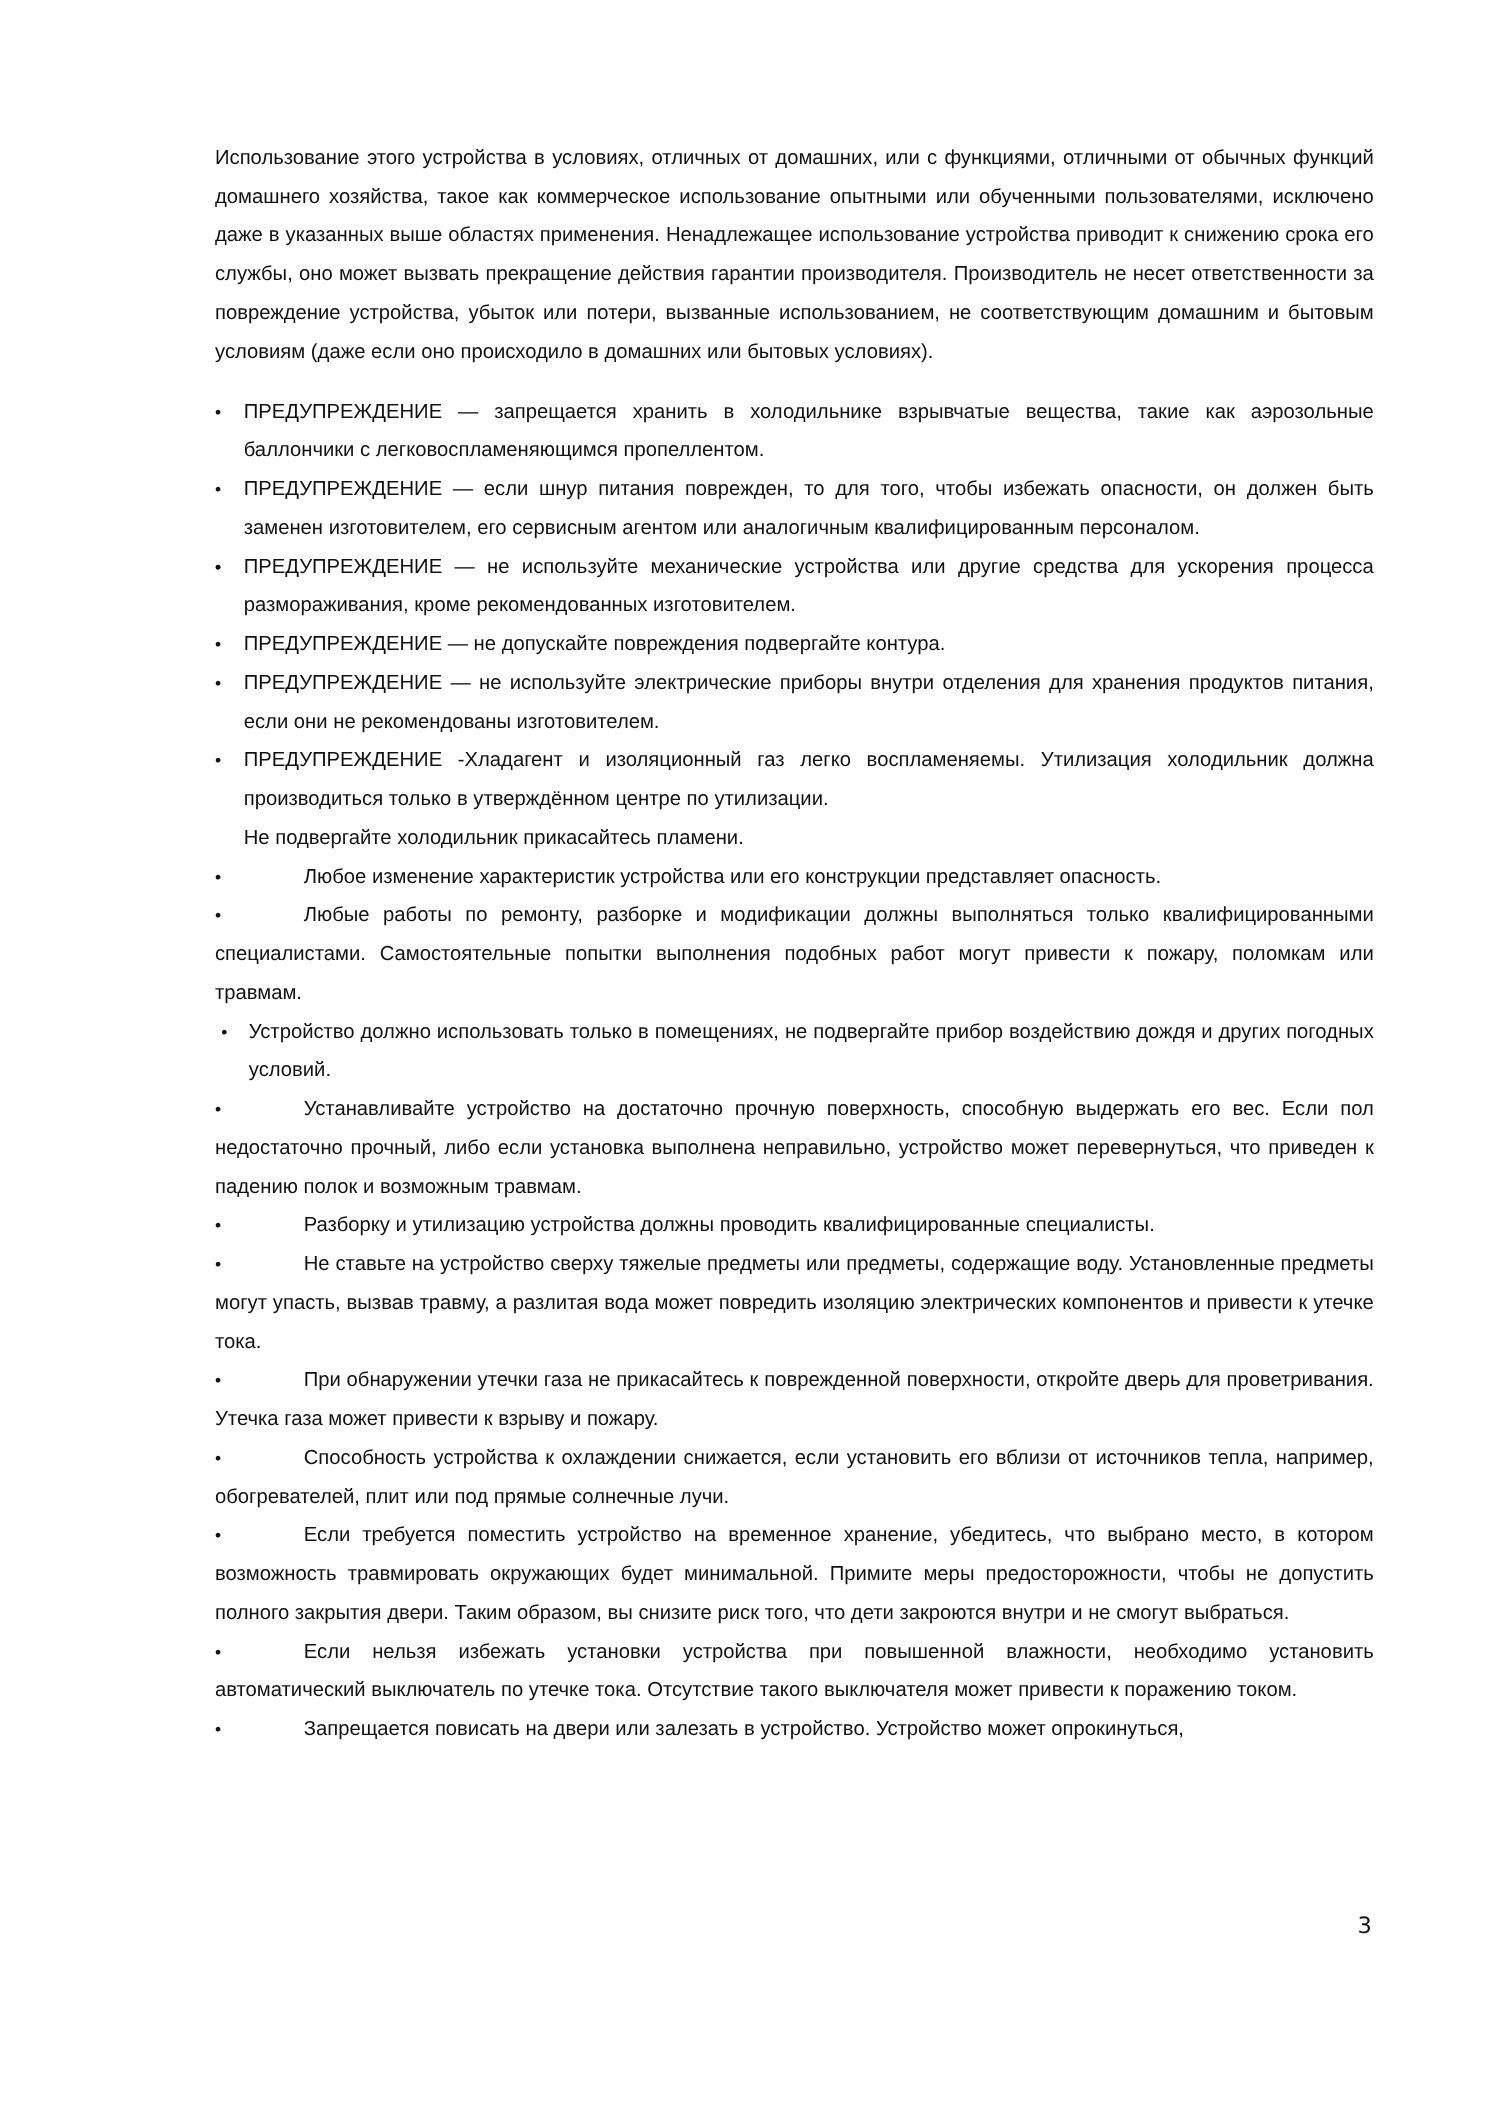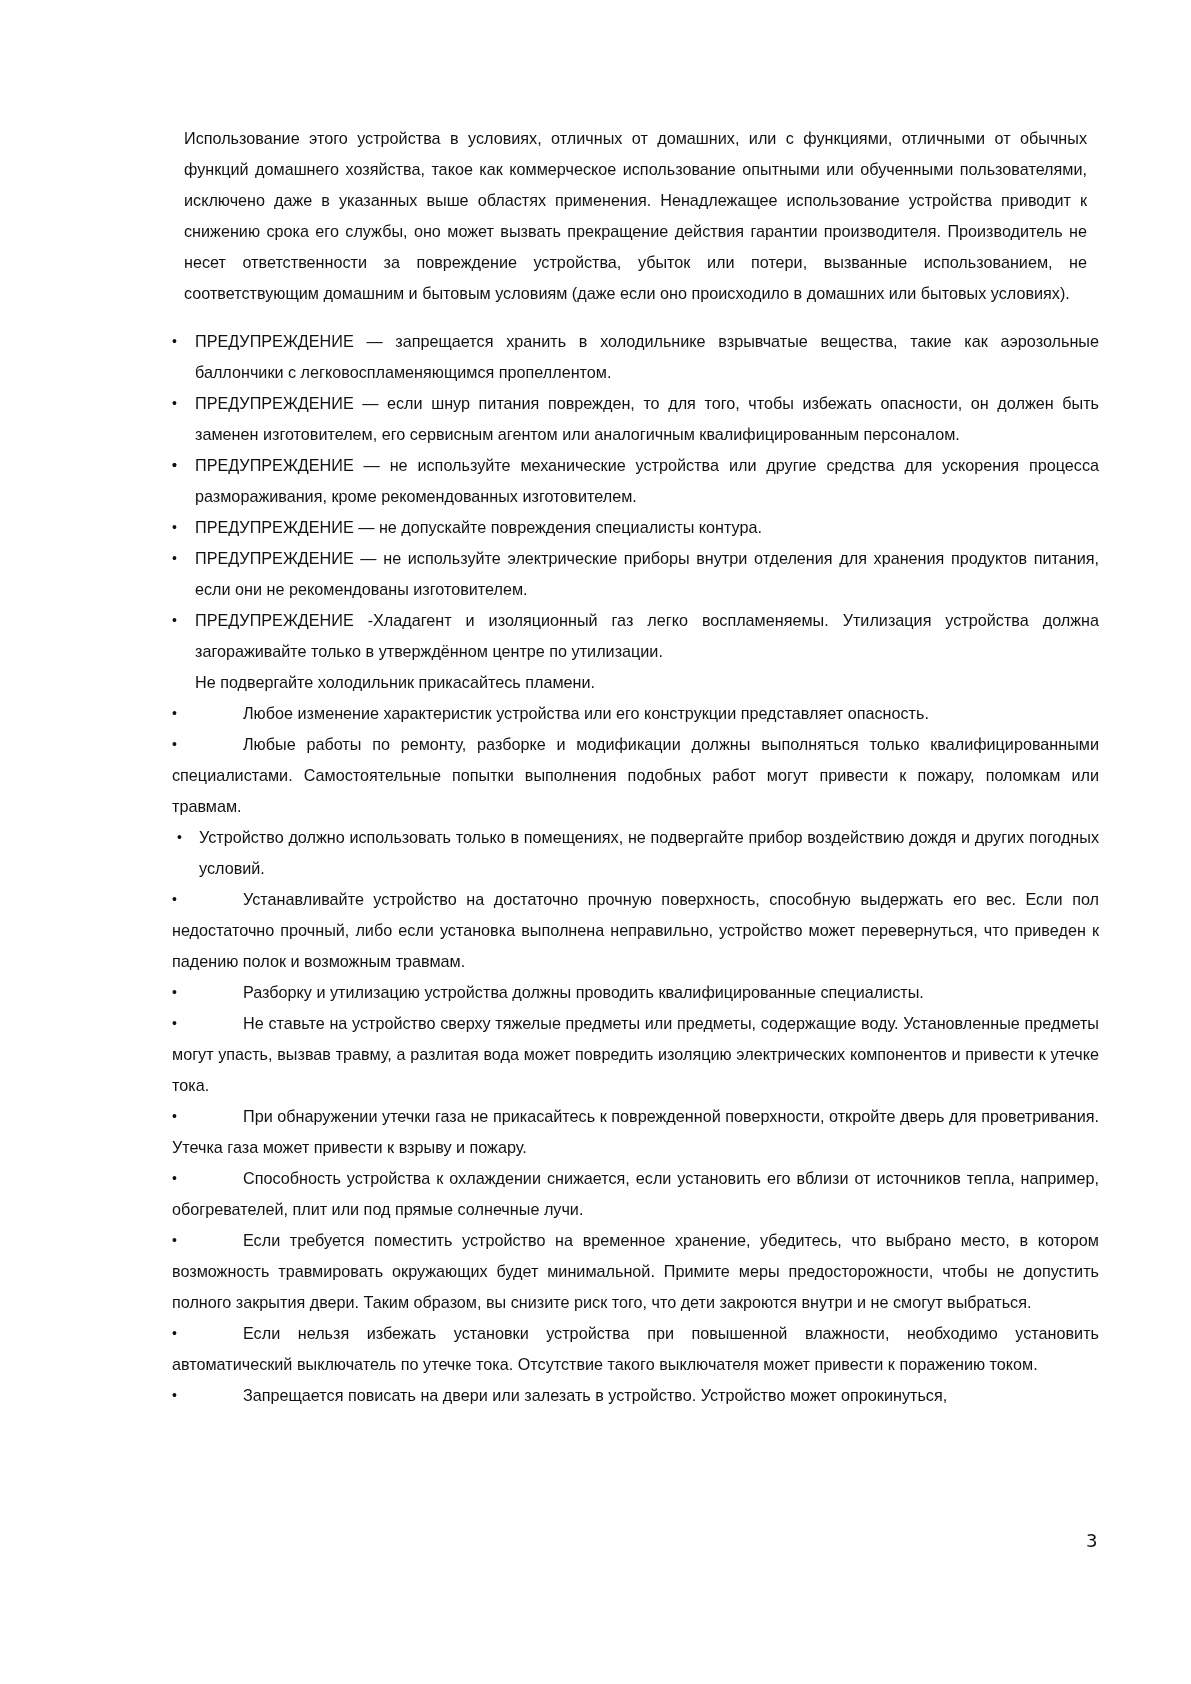--- a/index.html
+++ b/index.html
@@ -18,21 +18,21 @@
     .page {
       position: absolute;
       left: 172px;
       top: 111px;
       width: 927px;
       font-size: 16.2px;
       line-height: 31px;
     }
     .para {
       text-align: justify;
-      margin: 12px;
+      margin: 0;
     }
     .para.intro {
       margin-bottom: 17px;
     }
     
     .item-a {
       position: relative;
       padding-left: 23px;
       text-align: justify;
       margin: 0;
@@ -83,23 +83,23 @@
 <body>
 
 <div class="page">
   <p class="para intro">Использование этого устройства в условиях, отличных от домашних, или с функциями, отличными от обычных функций домашнего хозяйства, такое как коммерческое использование опытными или обученными пользователями, исключено даже в указанных выше областях применения. Ненадлежащее использование устройства приводит к снижению срока его службы, оно может вызвать прекращение действия гарантии производителя. Производитель не несет ответственности  за повреждение устройства, убыток или потери, вызванные использованием, не соответствующим домашним и бытовым условиям (даже если оно происходило в домашних или бытовых условиях).</p>
 
   <div id="items">
       <p class="item-a"><span class="bullet">•</span><span>ПРЕДУПРЕЖДЕНИЕ — запрещается хранить в холодильнике взрывчатые вещества, такие как аэрозольные баллончики с легковоспламеняющимся пропеллентом.</span></p>
       <p class="item-a"><span class="bullet">•</span><span>ПРЕДУПРЕЖДЕНИЕ — если шнур питания поврежден, то для того, чтобы избежать опасности, он должен быть заменен изготовителем, его сервисным агентом или аналогичным квалифицированным персоналом.</span></p>
       <p class="item-a"><span class="bullet">•</span></p>
       <p class="item-a"><span class="bullet">•</span><span>ПРЕДУПРЕЖДЕНИЕ — не используйте механические устройства или другие средства для ускорения процесса размораживания, кроме рекомендованных изготовителем.</span></p>
-      <p class="item-a"><span class="bullet">•</span><span>ПРЕДУПРЕЖДЕНИЕ — не допускайте повреждения специалисты контура.</span></p>
+      <p class="item-a"><span class="bullet">•</span><span>ПРЕДУПРЕЖДЕНИЕ — не допускайте повреждения подвергайте контура.</span></p>
       <p class="item-a"><span class="bullet">•</span><span>ПРЕДУПРЕЖДЕНИЕ — не используйте электрические приборы внутри отделения для хранения продуктов питания, если они не рекомендованы изготовителем.</span></p>
-      <p class="item-a"><span class="bullet">•</span><span>ПРЕДУПРЕЖДЕНИЕ -Хладагент и изоляционный газ легко воспламеняемы. Утилизация устройства должна загораживайте только в утверждённом центре по утилизации.</span><br><span>Не подвергайте холодильник прикасайтесь пламени.</span></p>
+      <p class="item-a"><span class="bullet">•</span><span>ПРЕДУПРЕЖДЕНИЕ -Хладагент и изоляционный газ легко воспламеняемы. Утилизация холодильник должна производиться только в утверждённом центре по утилизации.</span><br><span>Не подвергайте холодильник прикасайтесь пламени.</span></p>
       <p class="item-b"><span class="bullet">•</span><span>Любое изменение характеристик устройства или его конструкции представляет опасность.</span></p>
       <p class="item-b"><span class="bullet">•</span><span>Любые работы по ремонту, разборке и модификации должны выполняться только квалифицированными специалистами. Самостоятельные попытки выполнения подобных работ могут привести к пожару, поломкам или травмам.</span></p>
       <p class="item-c"><span class="bullet">•</span><span>Устройство должно использовать только в помещениях, не подвергайте прибор воздействию дождя и других погодных условий.</span></p>
       <p class="item-b"><span class="bullet">•</span><span>Устанавливайте устройство на достаточно прочную поверхность, способную выдержать его вес. Если пол недостаточно прочный, либо если установка выполнена неправильно, устройство может перевернуться, что приведен к падению полок и возможным травмам.</span></p>
       <p class="item-b"><span class="bullet">•</span><span>Разборку и утилизацию устройства должны проводить квалифицированные специалисты.</span></p>
       <p class="item-b"><span class="bullet">•</span><span>Не ставьте на устройство сверху тяжелые предметы или предметы, содержащие воду. Установленные предметы могут упасть, вызвав травму, а разлитая вода может повредить изоляцию электрических компонентов и привести к утечке тока.</span></p>
       <p class="item-b"><span class="bullet">•</span><span>При обнаружении утечки газа не прикасайтесь к поврежденной поверхности, откройте дверь для проветривания. Утечка газа может привести к взрыву и пожару.</span></p>
       <p class="item-b"><span class="bullet">•</span><span>Способность устройства к охлаждении снижается, если установить его вблизи от источников тепла, например, обогревателей, плит или под прямые солнечные лучи.</span></p>
       <p class="item-b"><span class="bullet">•</span><span>Если требуется поместить устройство на временное хранение, убедитесь, что выбрано место, в котором возможность травмировать окружающих будет минимальной. Примите меры предосторожности, чтобы не допустить полного закрытия двери. Таким образом, вы снизите риск того, что дети закроются внутри и не смогут выбраться.</span></p>
       <p class="item-b"><span class="bullet">•</span><span>Если нельзя избежать установки устройства при повышенной влажности, необходимо установить автоматический выключатель по утечке тока. Отсутствие такого выключателя может привести к поражению током.</span></p>

